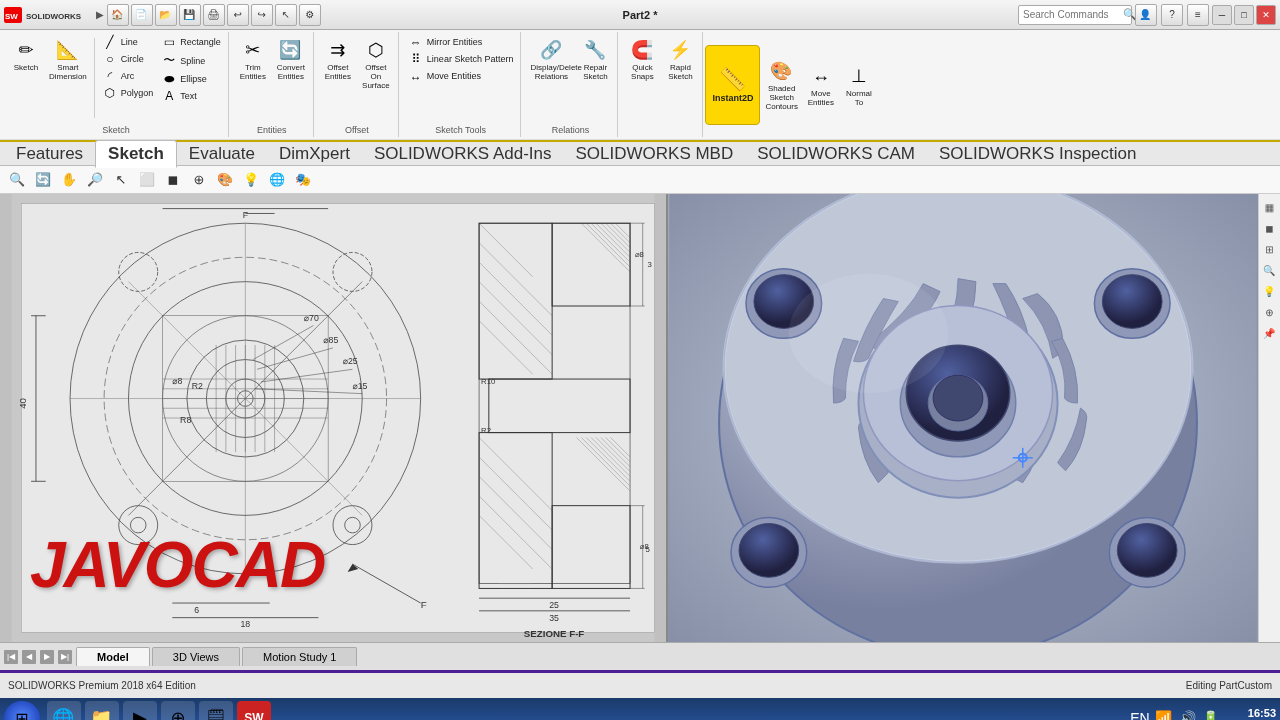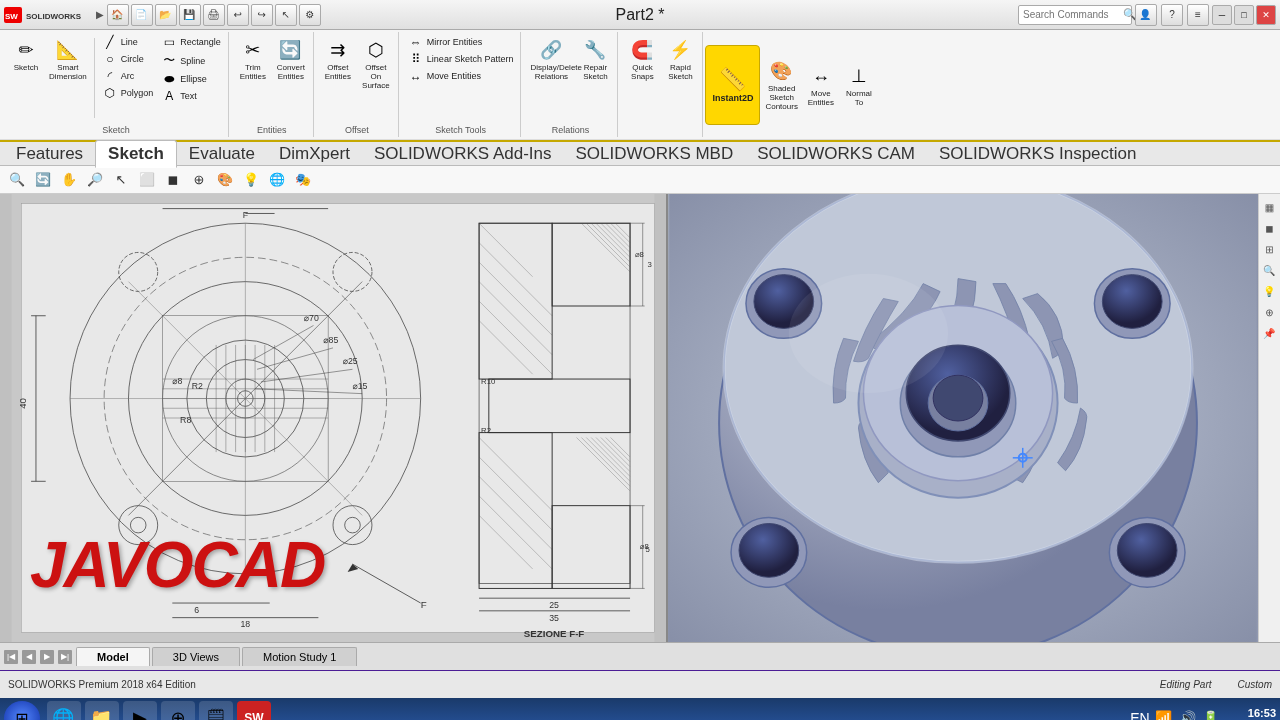--- a/index.html
+++ b/index.html
@@ -12,21 +12,21 @@
       display: flex;
       align-items: center;
       border-bottom: 1px solid #aaa;
       padding: 0 4px;
       position: relative;
     }
     #title-bar .logo { width: 90px; height: 22px; display: flex; align-items: center; }
     #title-bar .logo svg { width: 80px; height: 20px; }
     #title-bar .nav-arrow { font-size: 10px; color: #555; margin: 0 2px; }
     .title-btn { width: 22px; height: 22px; background: linear-gradient(to bottom, #fff, #ddd); border: 1px solid #aaa; border-radius: 2px; display: inline-flex; align-items: center; justify-content: center; margin: 0 1px; cursor: pointer; font-size: 10px; color: #333; }
-    #title-center { position: absolute; left: 50%; transform: translateX(-50%); font-size: 16px; color: #222; font-weight: 400; }
+    #title-center { position: absolute; left: 50%; transform: translateX(-50%); font-size: 11px; color: #222; font-weight: 700; }
     #title-right { margin-left: auto; display: flex; align-items: center; gap: 2px; }
     .win-btn { width: 20px; height: 20px; display: inline-flex; align-items: center; justify-content: center; font-size: 9px; cursor: pointer; border: 1px solid #aaa; background: #ddd; border-radius: 2px; }
     .search-box { display: flex; align-items: center; background: #fff; border: 1px solid #aaa; padding: 2px 4px; width: 114px; height: 20px; border-radius: 2px; }
     .search-box input { border: none; outline: none; font-size: 10px; width: 100px; }
 
     
     #ribbon { background: #f5f5f5; border-bottom: 2px solid #c5a800; }
     #ribbon-toolbar { display: flex; align-items: center; height: 110px; padding: 2px 4px; gap: 2px; border-bottom: 1px solid #ddd; }
     .ribbon-group { display: flex; flex-direction: column; align-items: center; border-right: 1px solid #ccc; padding: 2px 4px; height: 100%; }
     .ribbon-group-items { display: flex; align-items: flex-start; flex: 1; gap: 2px; }
@@ -59,22 +59,22 @@
     #view-right-panel { width: 22px; background: #f0f0f0; border-left: 1px solid #ccc; display: flex; flex-direction: column; align-items: center; padding: 4px 0; gap: 3px; }
     .view-panel-btn { width: 18px; height: 18px; display: flex; align-items: center; justify-content: center; font-size: 10px; cursor: pointer; color: #555; }
 
     
     #bottom-tabs { height: 28px; background: #e0e0e0; border-top: 1px solid #aaa; display: flex; align-items: center; padding: 0 4px; gap: 2px; }
     .btm-nav { width: 14px; height: 14px; background: #999; border-radius: 1px; display: flex; align-items: center; justify-content: center; font-size: 8px; color: #fff; cursor: pointer; margin-right: 2px; }
     .btm-tab { padding: 3px 20px; font-size: 11px; cursor: pointer; background: #d0d0d0; border: 1px solid #aaa; border-bottom: none; border-radius: 2px 2px 0 0; }
     .btm-tab.active { background: #f5f5f5; font-weight: 600; }
 
     
-    #status-bar { height: 28px; background: #e8e8e8; border-top: 1px solid #4c1d95; display: flex; align-items: center; padding: 0 8px; font-size: 10px; color: #333; gap: 12px; }
-    #status-right { margin-left: auto; display: flex; align-items: center; gap: 26px; font-style: italic; }
+    #status-bar { height: 28px; background: #e8e8e8; border-top: 3px solid #4c1d95; display: flex; align-items: center; padding: 0 8px; font-size: 10px; color: #333; gap: 12px; }
+    #status-right { margin-left: auto; display: flex; align-items: center; gap: 0; }
 
     
     #taskbar { height: 40px; background: linear-gradient(to bottom, #1a3a6a, #2a5aaa); display: flex; align-items: center; padding: 0 4px; gap: 2px; }
     .task-start { width: 36px; height: 34px; background: radial-gradient(circle, #5588ff 0%, #1133aa 100%); border-radius: 50%; display: flex; align-items: center; justify-content: center; font-size: 16px; cursor: pointer; margin-right: 4px; }
     .task-app { width: 34px; height: 34px; border-radius: 4px; display: flex; align-items: center; justify-content: center; font-size: 16px; cursor: pointer; background: rgba(255,255,255,0.15); margin: 0 1px; }
     #taskbar-right { margin-left: auto; display: flex; align-items: center; gap: 6px; font-size: 10px; color: #fff; }
     .tray-icon { font-size: 14px; cursor: pointer; }
 
     
     .javocad-logo { position: absolute; bottom: 40px; left: 30px; font-size: 64px; font-weight: 900; color: #cc1111; font-style: italic; font-family: Arial Black, sans-serif; letter-spacing: -2px; z-index: 10; text-shadow: 2px 2px 4px rgba(0,0,0,0.3); }

